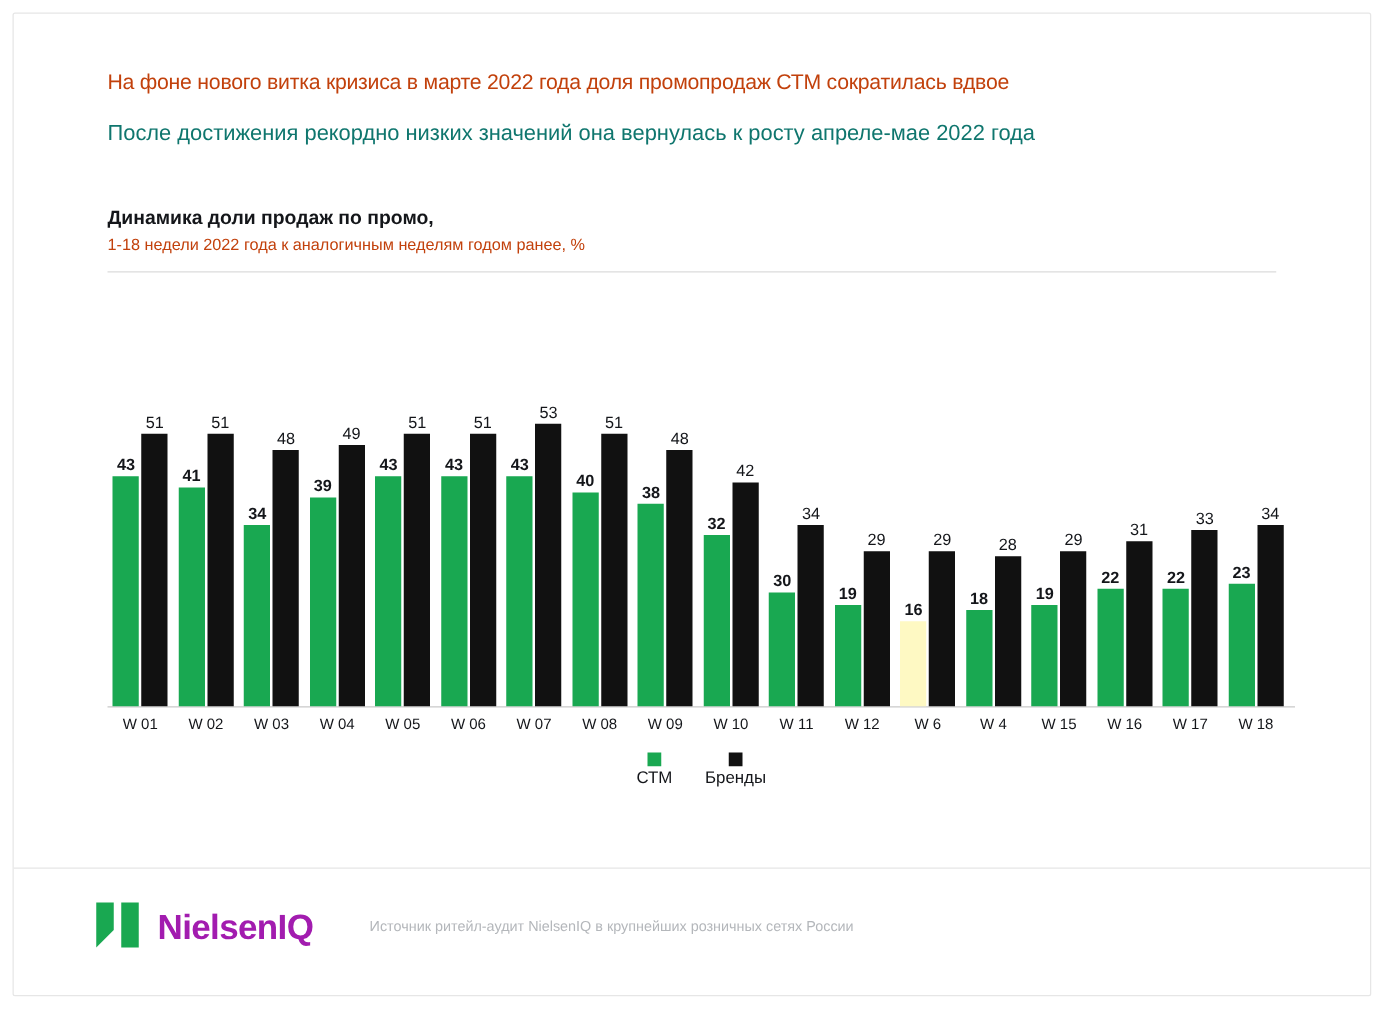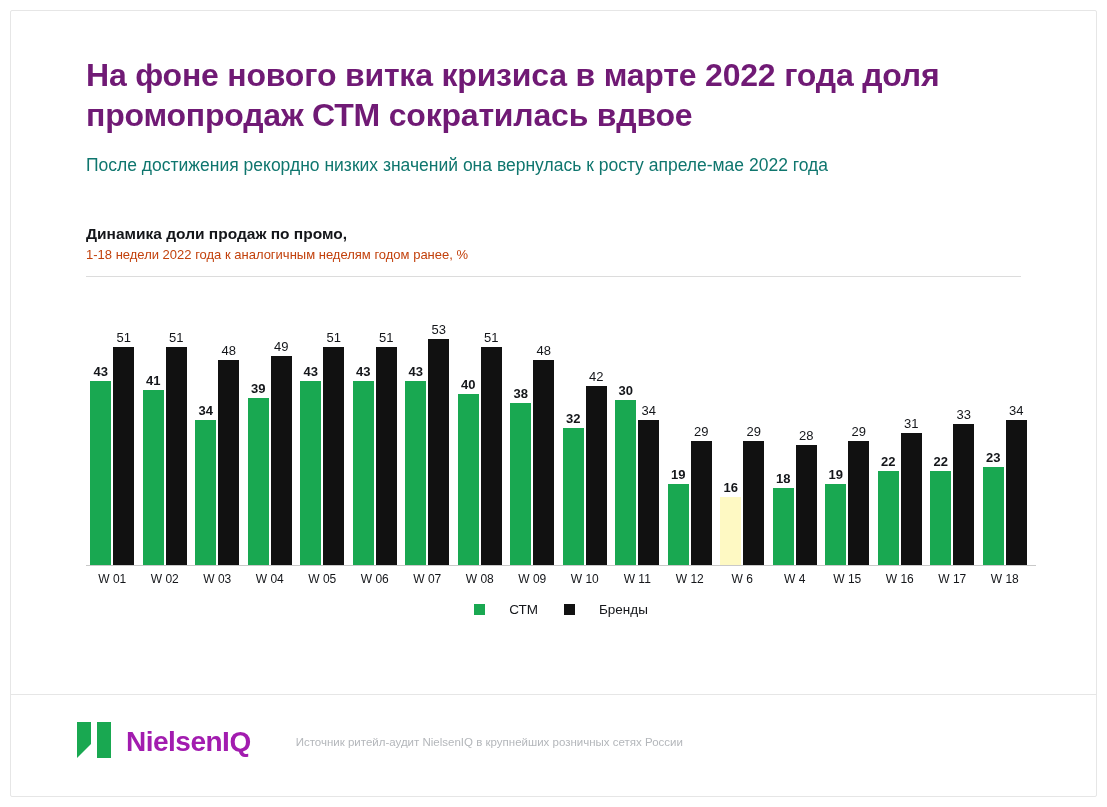--- a/index.html
+++ b/index.html
@@ -24,23 +24,23 @@
     border-radius: 2px;
     pointer-events: none;
   }
   .content {
     position: absolute;
     left: 86px;
     top: 55px;
     width: 935px;
   }
   .title {
-    font-size: 32px;
-    font-weight: bold;
-    color: #701a75;
+    font-size: 17px;
+    font-weight: normal;
+    color: #c2410c;
     line-height: 1.25;
     letter-spacing: -0.2px;
     max-width: 860px;
   }
   .subtitle {
     margin-top: 18px;
     font-size: 17.5px;
     color: #0f766e;
     line-height: 1.38;
     max-width: 900px;
@@ -129,21 +129,21 @@
     left: 0;
     top: 272px;
     width: 950px;
     display: flex;
     justify-content: center;
     align-items: center;
     gap: 26px;
     font-size: 13.5px;
     color: #14161a;
   }
-  .legend .item { display: flex; align-items: center; gap: 24px; }
+  .legend .item { display: flex; align-items: center; gap: 1px; flex-direction: column; }
   .swatch { width: 11px; height: 11px; display: inline-block; }
   .swatch.green { background: #19a851; }
   .swatch.black { background: #111111; }
 
   
   .footer-rule {
     position: absolute;
     left: 11px;
     top: 694px;
     width: 1085px;
@@ -267,21 +267,21 @@
         </div>
         <div class="group">
           <div class="bar ctm" style="height: 136.727px; background: rgb(25, 168, 81);">
             <span class="val">32</span>
           </div>
           <div class="bar brand" style="height: 179.455px; background: rgb(17, 17, 17);">
             <span class="val">42</span>
           </div>
         </div>
         <div class="group">
-          <div class="bar ctm" style="height: 165px; background: rgb(25, 168, 81);">
+          <div class="bar ctm" style="height: 91px; background: rgb(25, 168, 81);">
             <span class="val">30</span>
           </div>
           <div class="bar brand" style="height: 145.273px; background: rgb(17, 17, 17);">
             <span class="val">34</span>
           </div>
         </div>
         <div class="group">
           <div class="bar ctm" style="height: 81.1818px; background: rgb(25, 168, 81);">
             <span class="val">19</span>
           </div>

